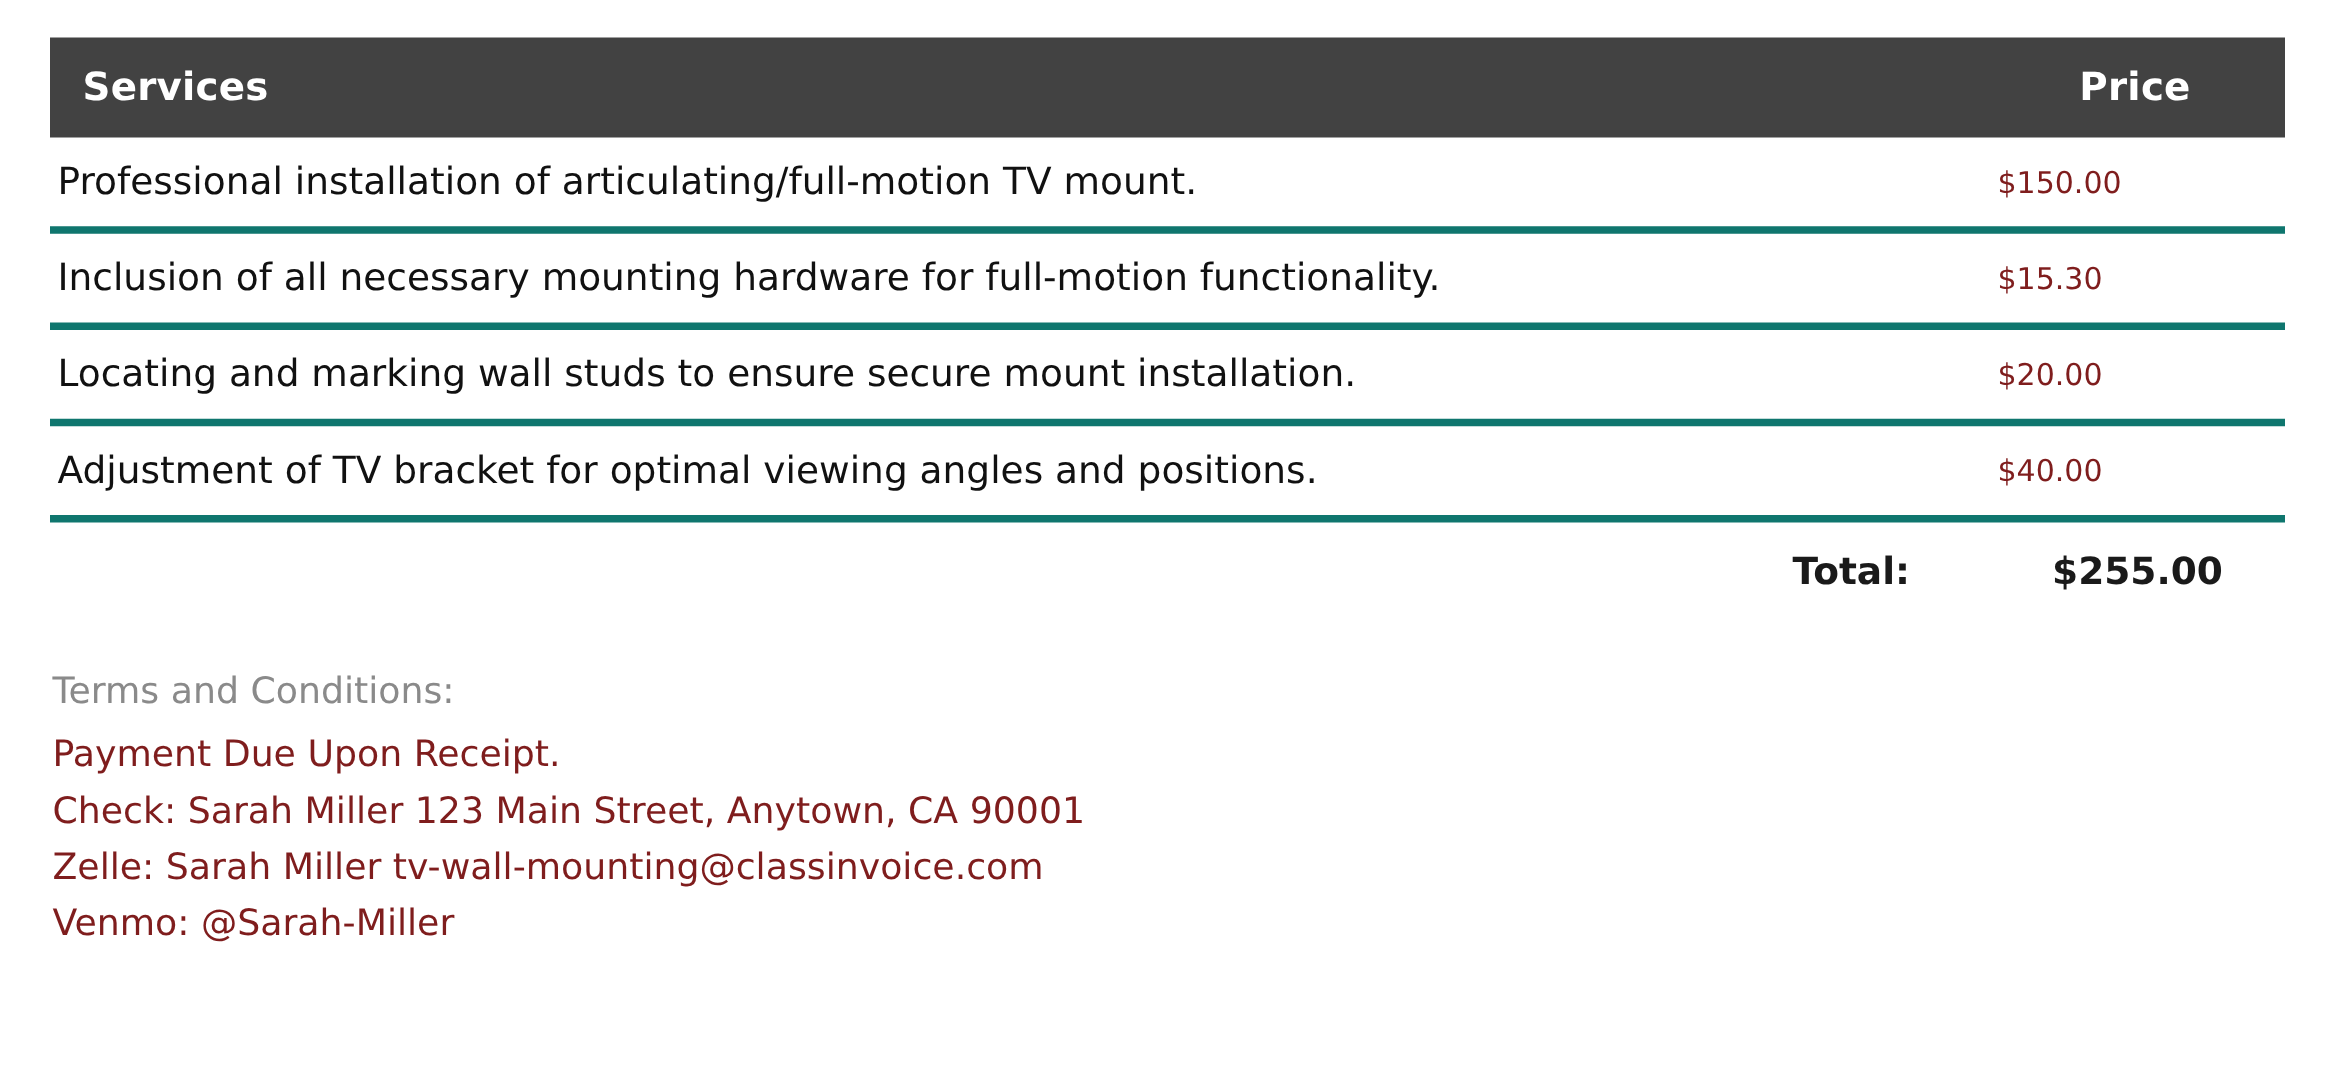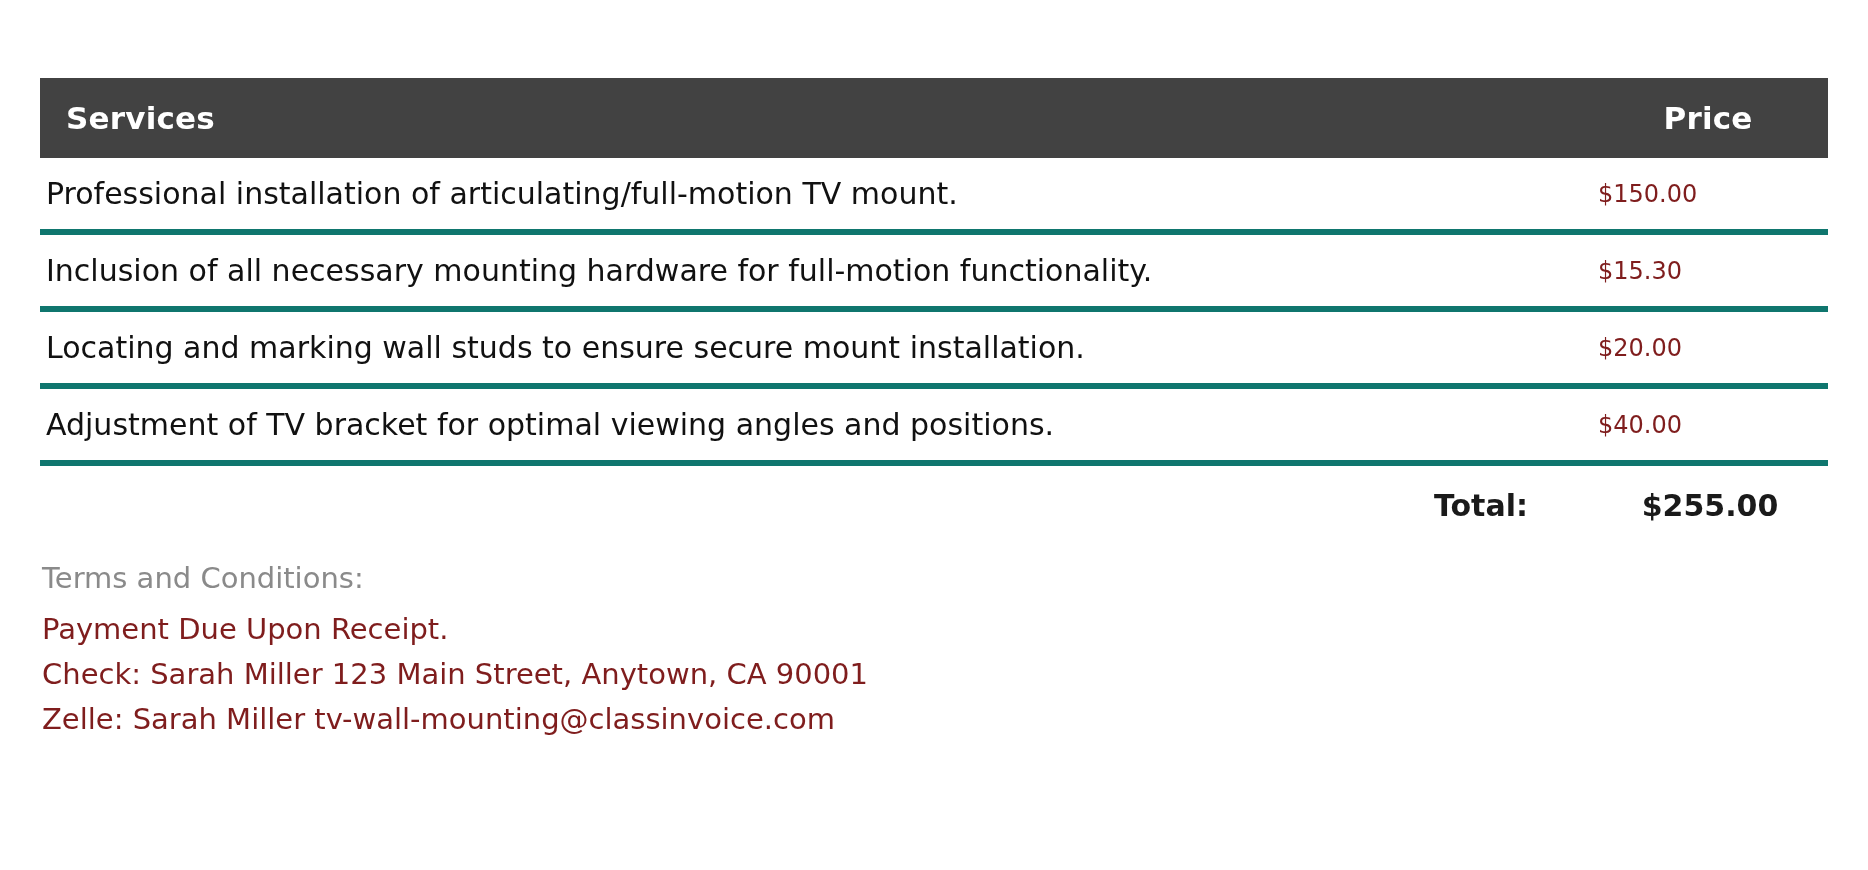--- a/index.html
+++ b/index.html
@@ -16,21 +16,20 @@
   }
   .invoice {
     box-sizing: border-box;
     width: 1868px;
     padding: 30px 40px 0 40px;
   }
   table.services {
     width: 100%;
     border-collapse: collapse;
     table-layout: fixed;
-    margin-top: 48px;
   }
   table.services th,
   table.services td {
     text-align: left;
     vertical-align: middle;
   }
   .head-row th {
     background: #424242;
     color: #ffffff;
     font-size: 31px;
@@ -65,21 +64,21 @@
   }
   tr.total-row td.total-label {
     text-align: right;
     padding-right: 60px;
   }
   tr.total-row td.total-value {
     text-align: center;
     white-space: nowrap;
   }
   .terms {
-    margin-top: 28px;
+    margin-top: 50px;
     padding-left: 2px;
   }
   .terms-title {
     font-size: 29px;
     color: #8a8a8a;
     margin-bottom: 12px;
   }
   .terms-line {
     font-size: 29px;
     color: #7f1d1d;
@@ -125,15 +124,16 @@
         <td class="total-value">$255.00</td>
       </tr>
     </tbody>
   </table>
 
   <div class="terms">
     <div class="terms-title">Terms and Conditions:</div>
     <div class="terms-line">Payment Due Upon Receipt.</div>
     <div class="terms-line">Check: Sarah Miller 123 Main Street, Anytown, CA 90001</div>
     <div class="terms-line">Zelle: Sarah Miller tv-wall-mounting@classinvoice.com</div>
+    <div class="terms-line">Venmo: @Sarah-Miller</div>
   </div>
 
 </div>
 
 </body></html>

